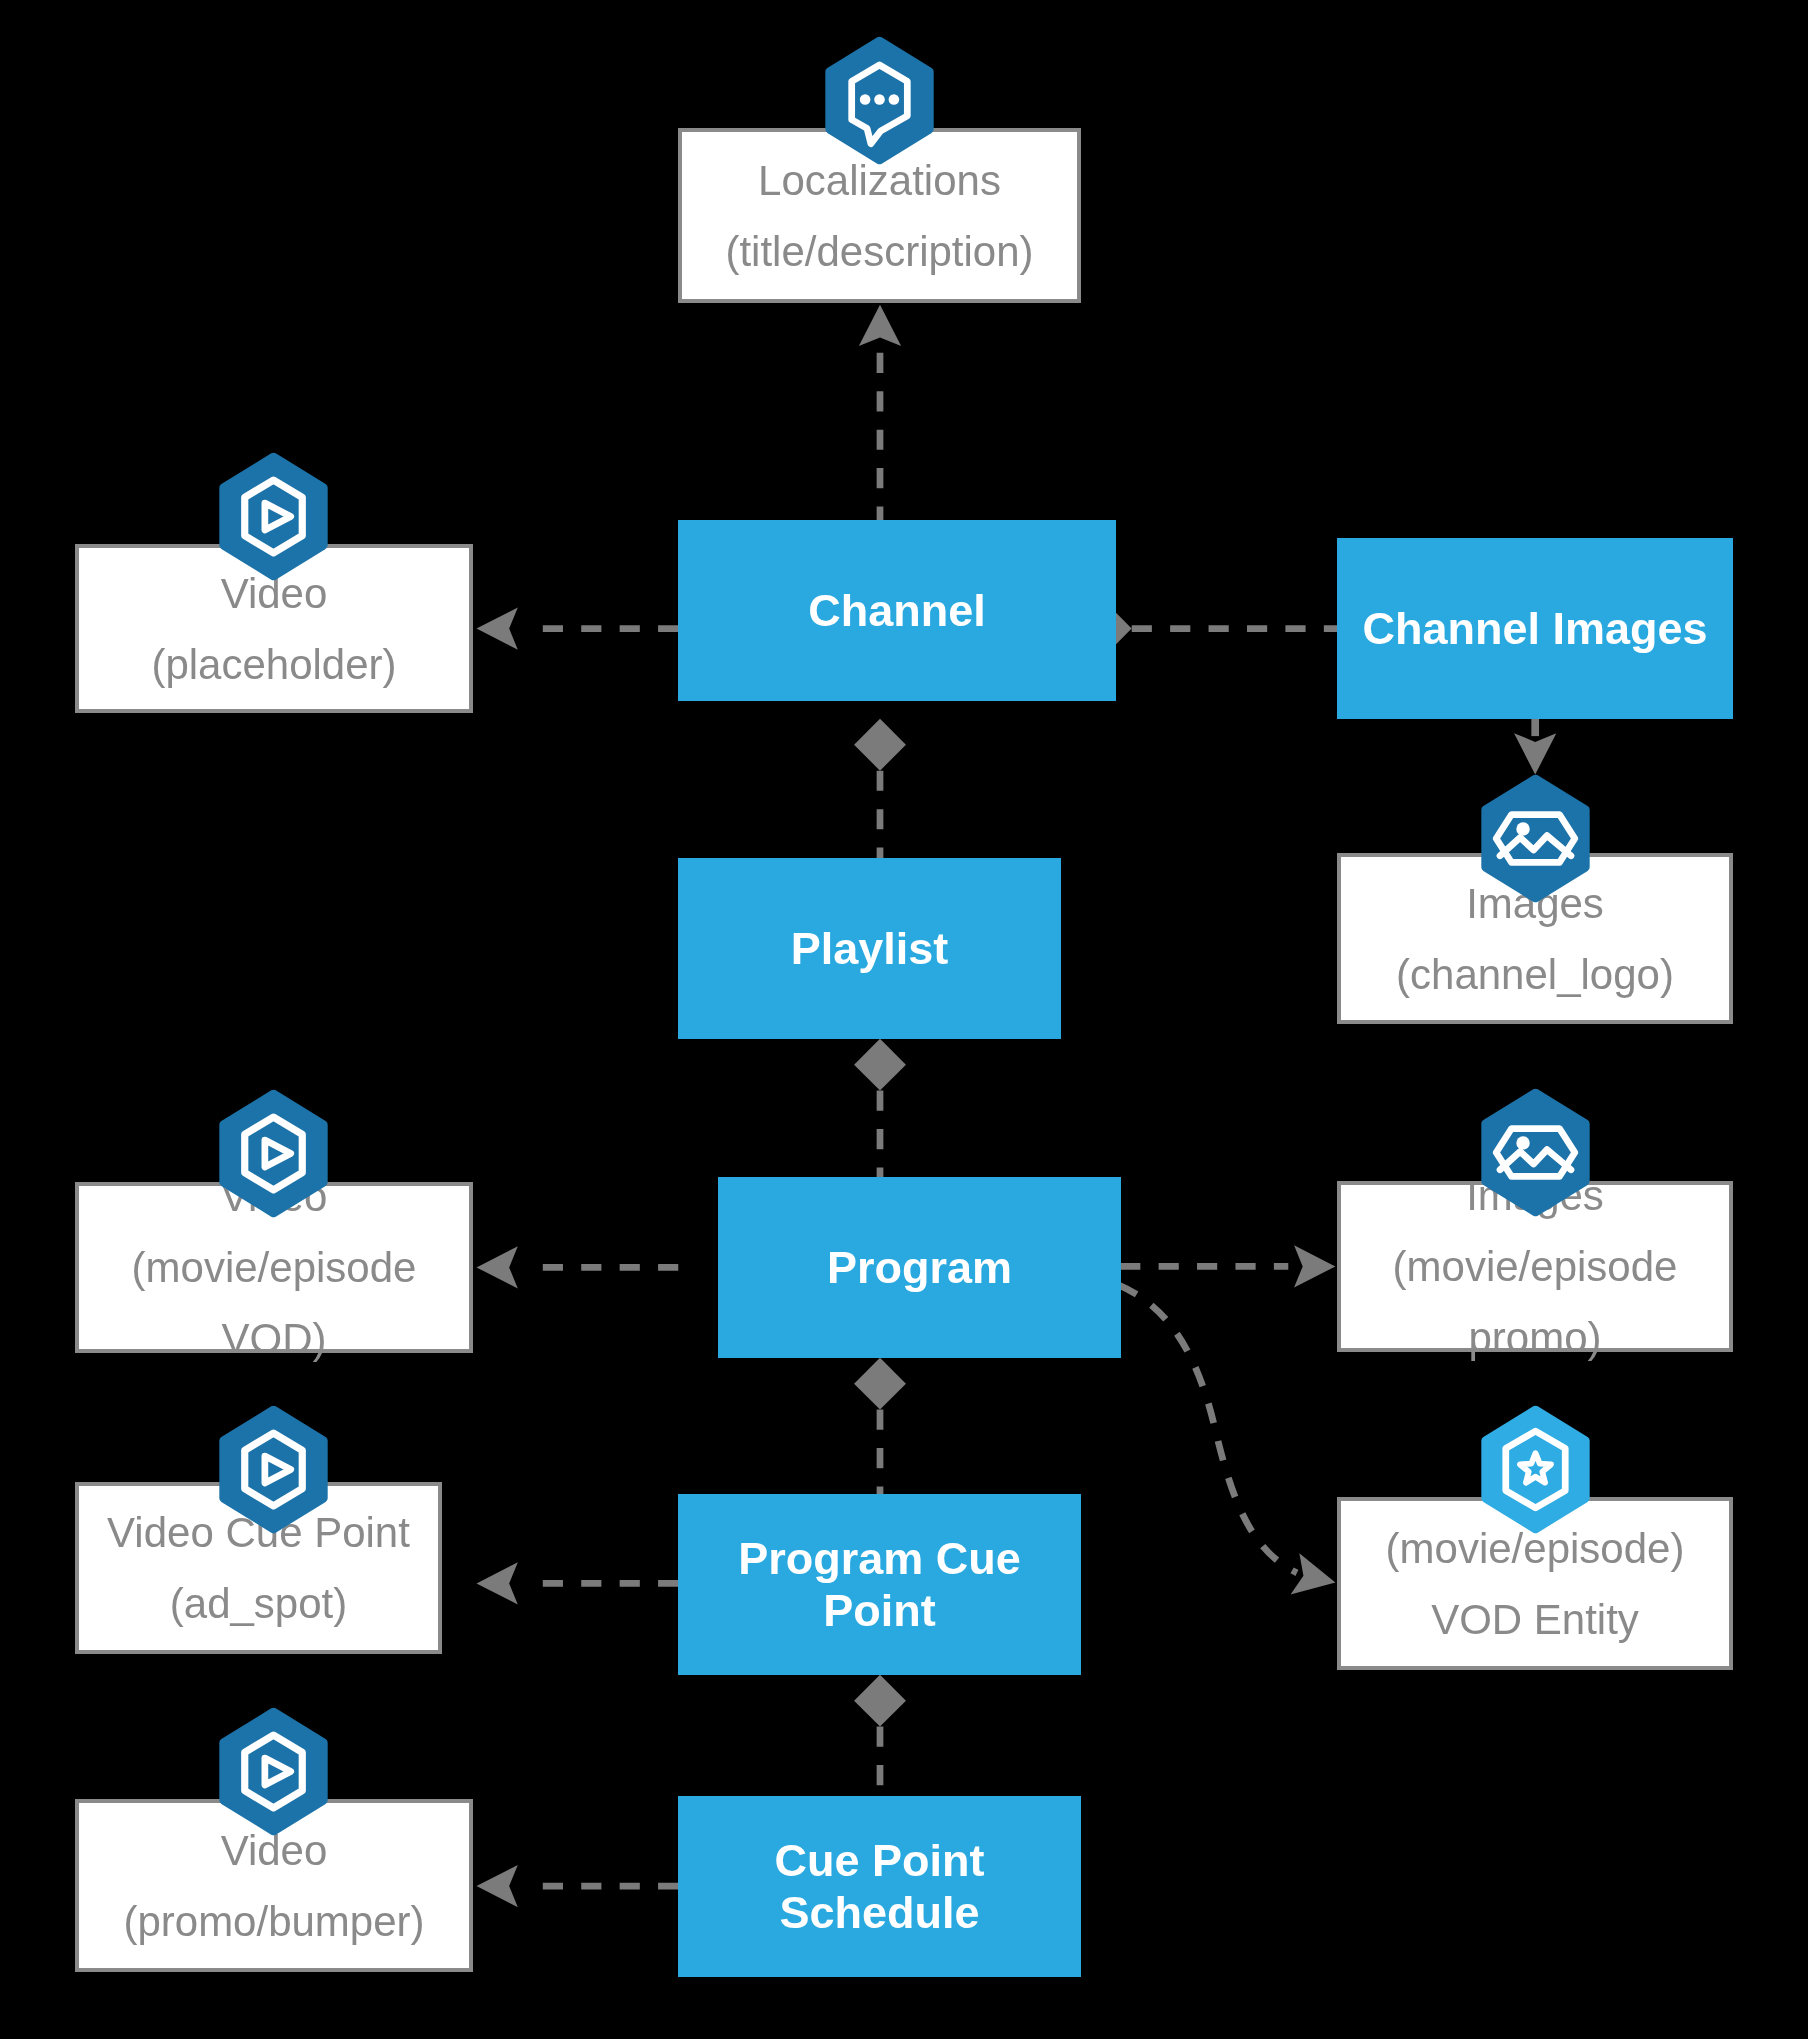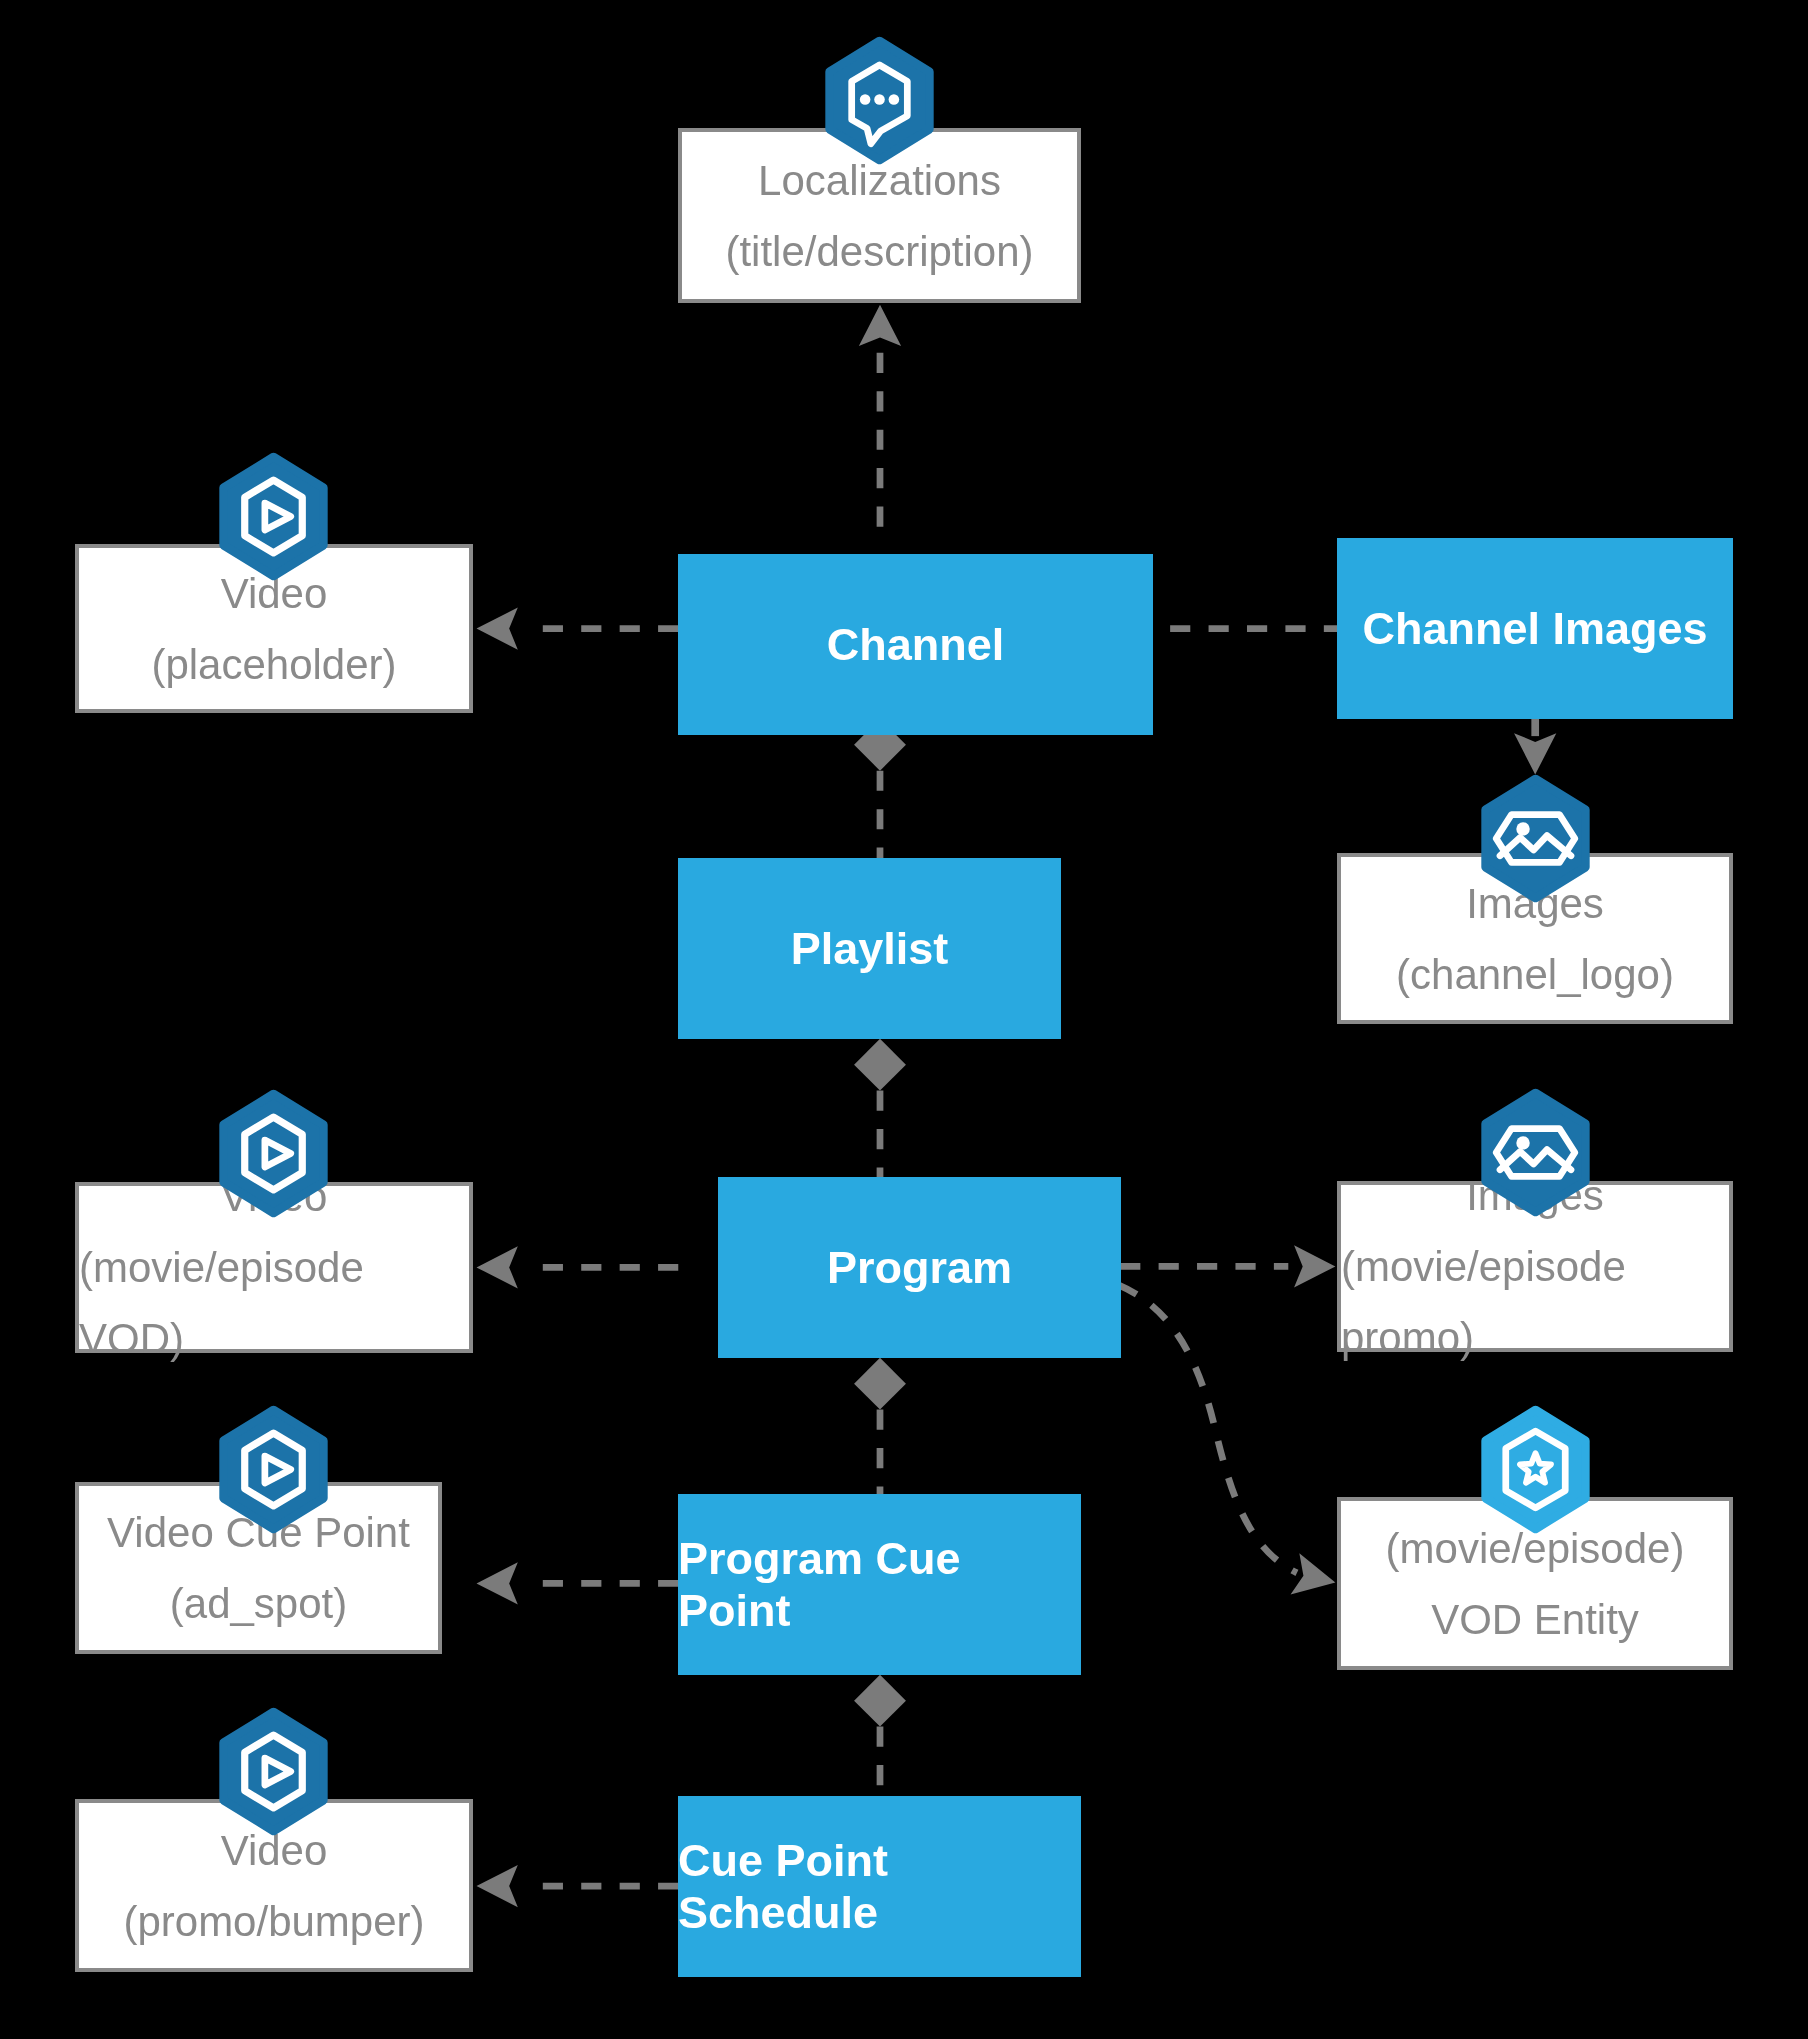--- a/index.html
+++ b/index.html
@@ -9,21 +9,21 @@
     --icon-blue-light:#2FACE3;
     --connector-gray:#7B7B7B;
     --border-gray:#8A8A8A;
     --text-gray:#8A8A8A;
     --box-white:#FFFFFF;
   }
   html,body{margin:0;padding:0;background:var(--background);}
   body{font-family:"Liberation Sans","DejaVu Sans",sans-serif;}
   #canvas{position:relative;width:1809px;height:2040px;background:var(--background);overflow:hidden;}
   #edge-layer{position:absolute;left:0;top:0;}
-  .node{position:absolute;box-sizing:border-box;display:flex;flex-direction:column;align-items:center;justify-content:center;}
+  .node{position:absolute;box-sizing:border-box;display:flex;flex-direction:column;align-items:center;justify-content:center;text-align:center;}
   .node.white{background:var(--box-white);border:4.8px solid var(--border-gray);color:var(--text-gray);font-size:42px;line-height:71px;}
   .node.blue{background:var(--accent-blue);color:#FFFFFF;font-size:45px;font-weight:700;}
   .badge{position:absolute;width:117px;height:129px;}
   .badge svg{display:block;width:100%;height:100%;}
 </style>
 </head>
 <body>
 
 <div id="canvas">
 
@@ -96,21 +96,21 @@
   <div class="node white" style="left:1337px;top:1497px;width:396px;height:173px">
     <span>(movie/episode)</span>
     <span>VOD Entity</span>
   </div>
 
   <div class="node white" style="left:75px;top:1799px;width:398px;height:173px">
     <span>Video</span>
     <span>(promo/bumper)</span>
   </div>
 
-  <div class="node blue" style="left:678px;top:554px;width:475px;height:181px">
+  <div class="node blue" style="left:678px;top:520px;width:438px;height:181px">
     <span>Channel</span>
   </div>
   <div class="node blue" style="left:1337px;top:538px;width:396px;height:181px">
     <span>Channel Images</span>
   </div>
   <div class="node blue" style="left:678px;top:858px;width:383px;height:181px">
     <span>Playlist</span>
   </div>
   <div class="node blue" style="left:718px;top:1177px;width:403px;height:181px">
     <span>Program</span>

